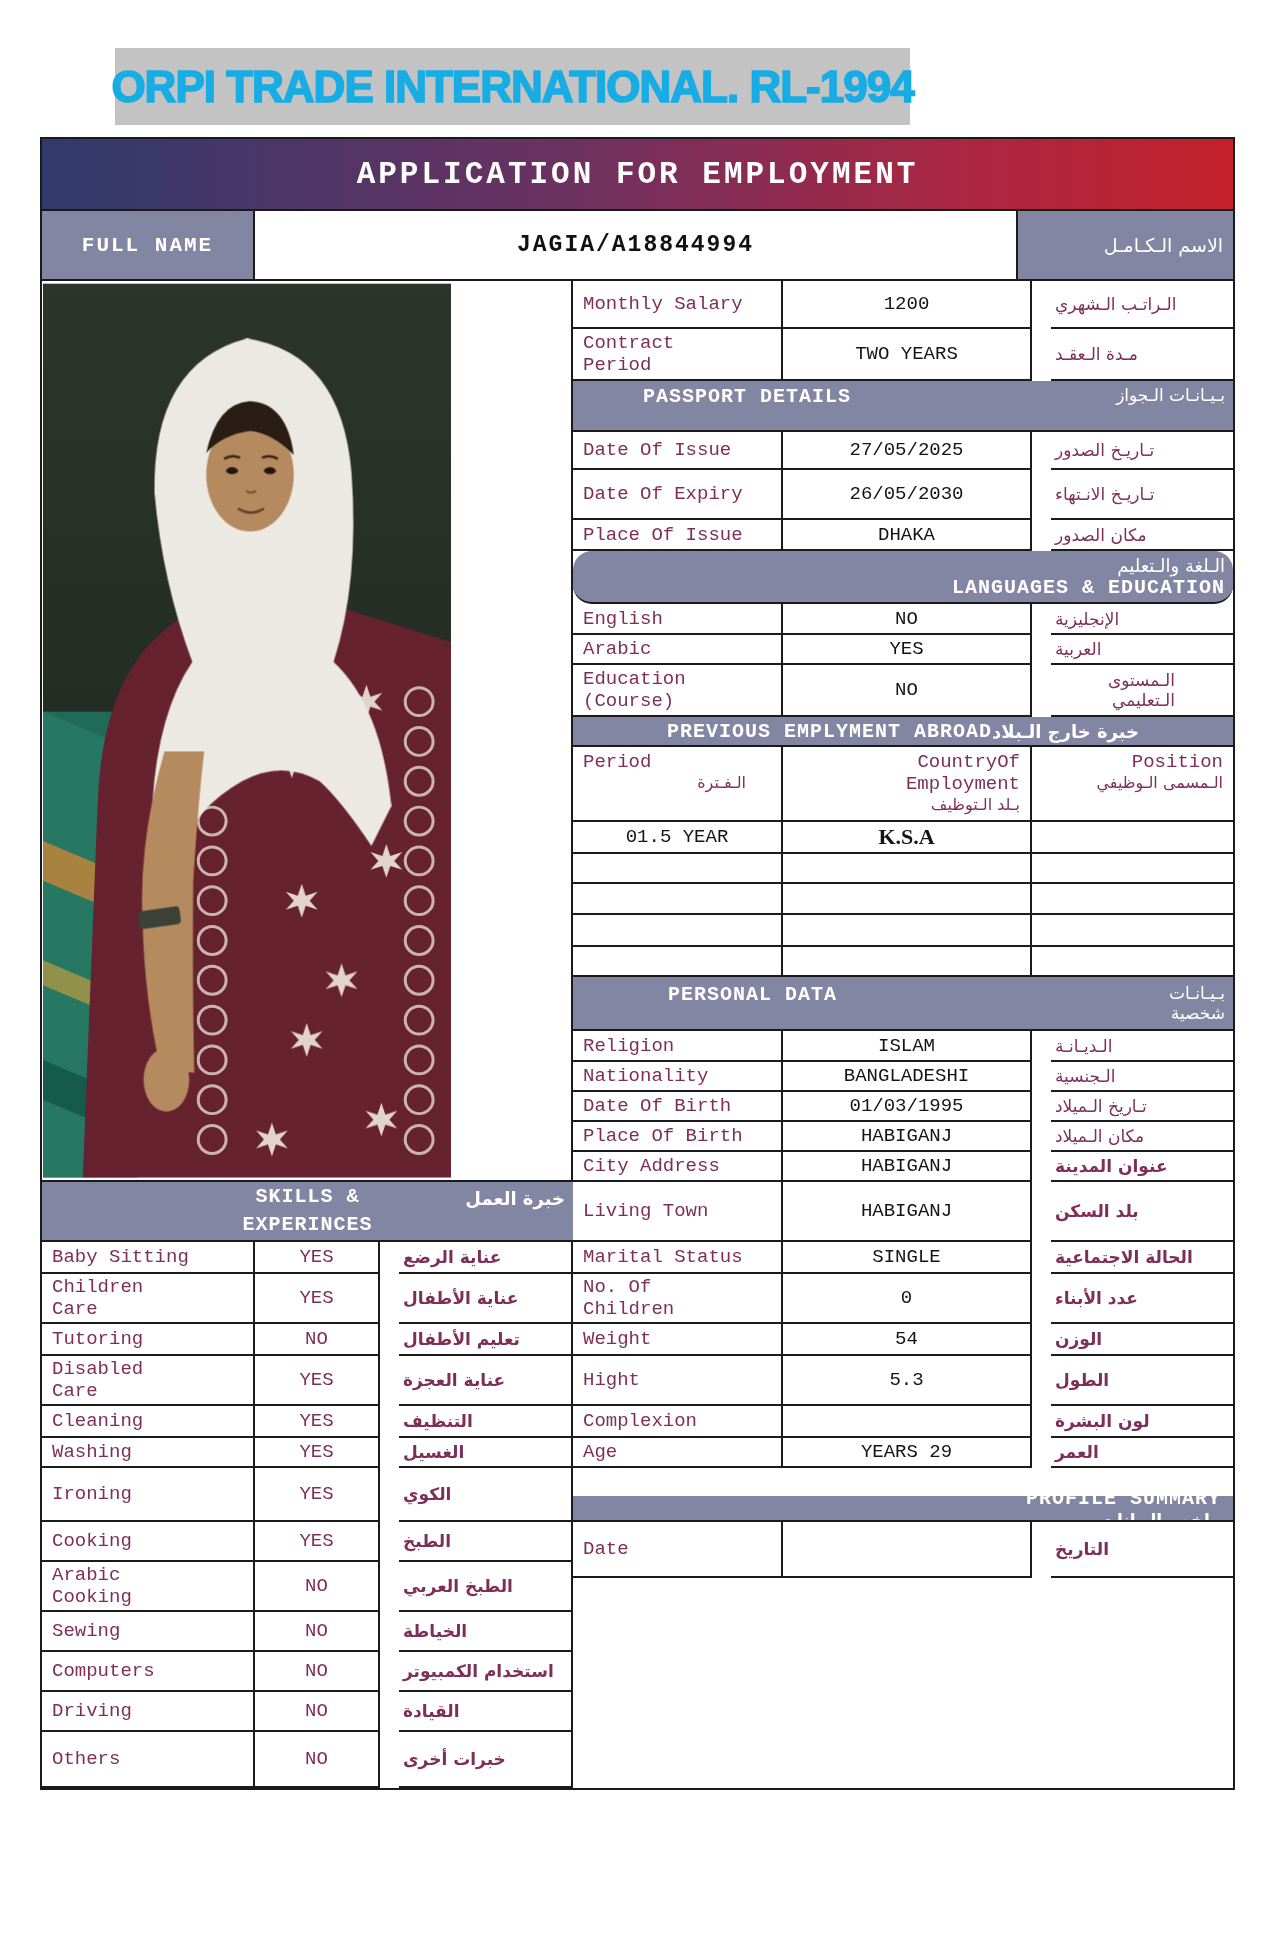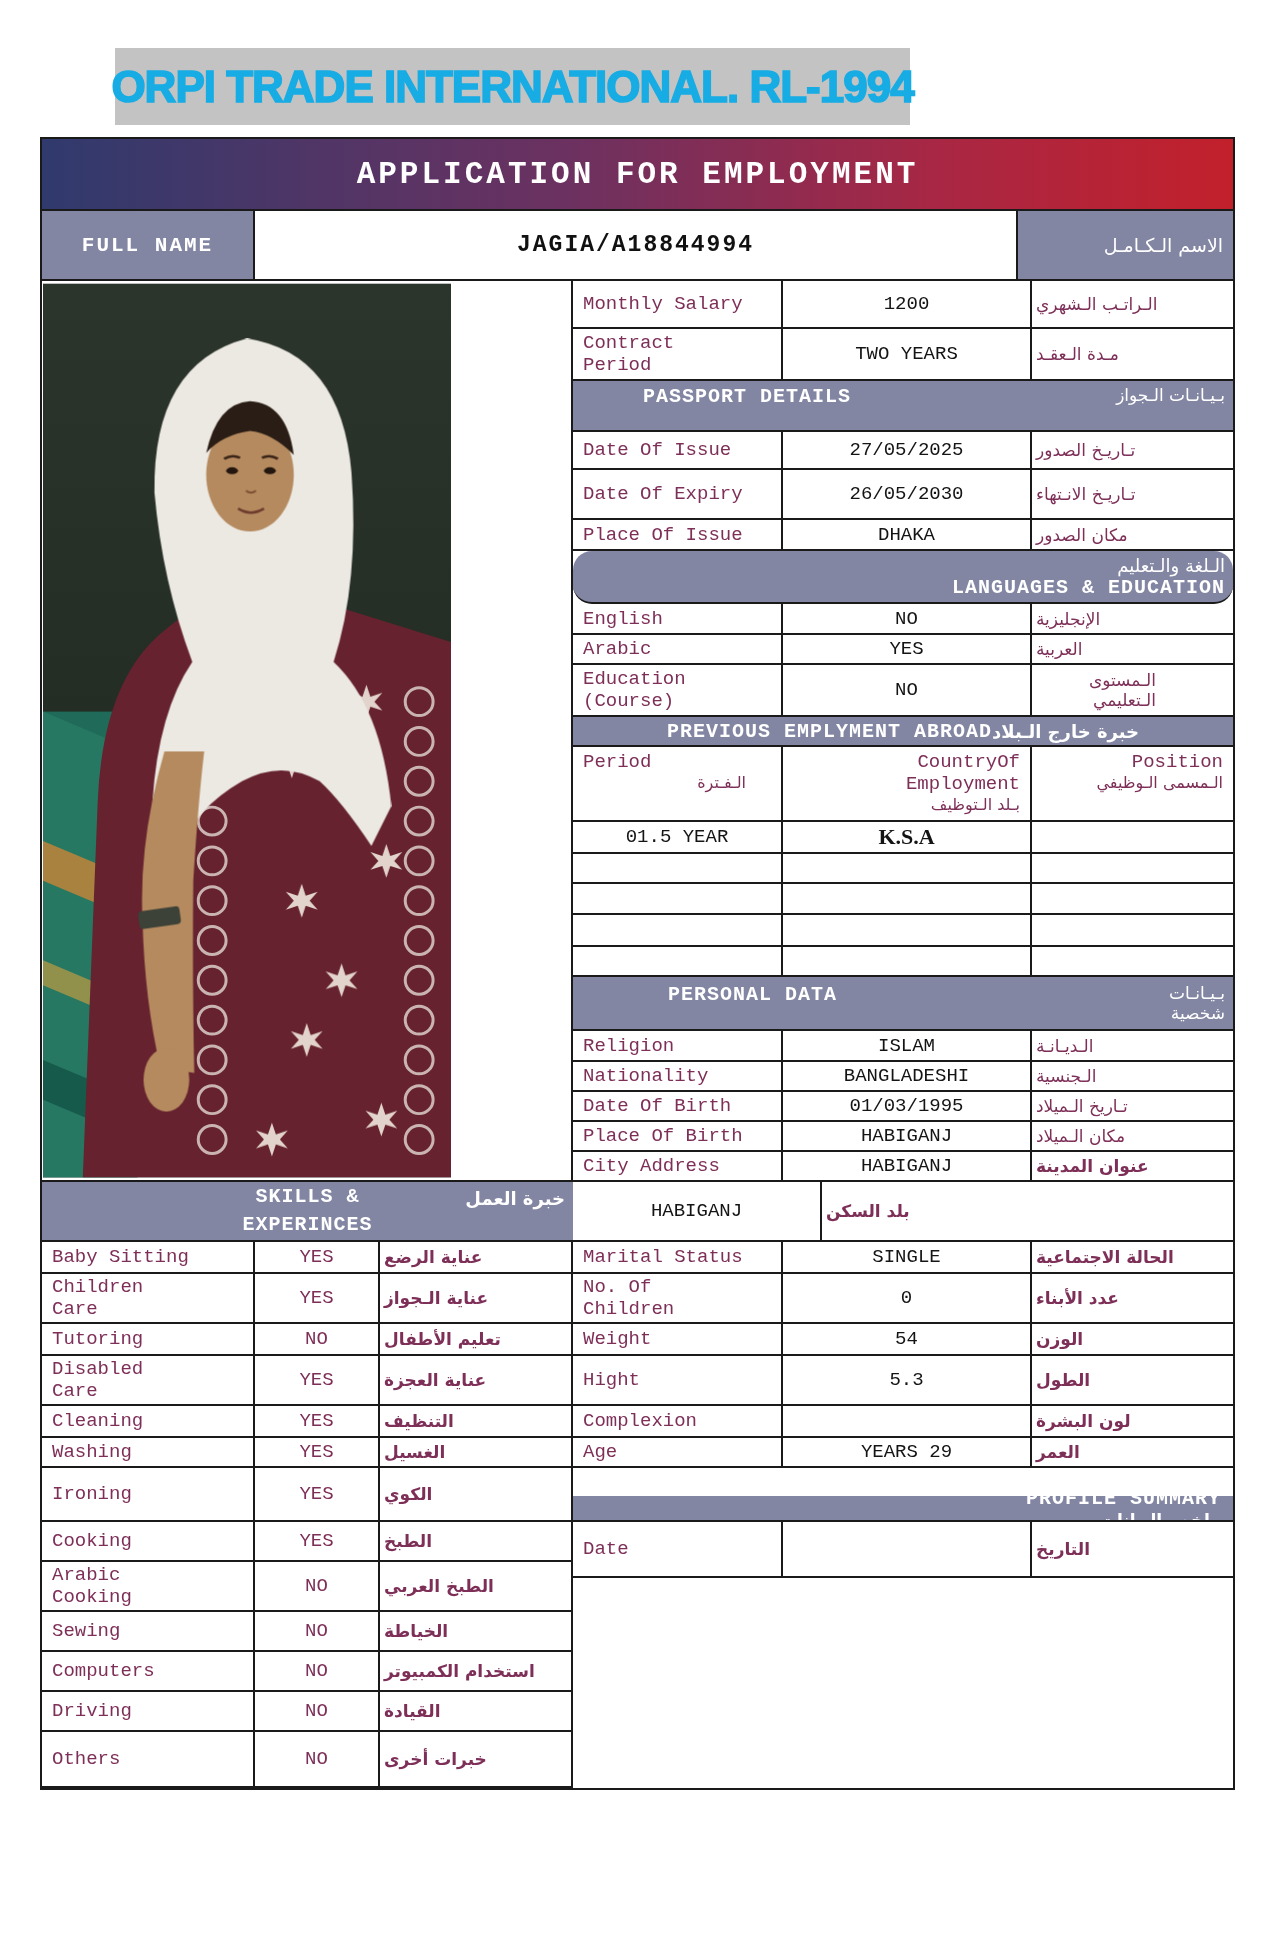--- a/index.html
+++ b/index.html
@@ -21,21 +21,21 @@
   
   .row{display:flex;box-sizing:border-box;}
   .cell{box-sizing:border-box;border-right:2px solid #1a1a1a;border-bottom:2px solid #1a1a1a;
         display:flex;align-items:center;overflow:hidden;}
   .cell:last-child{border-right:none;}
   .gray{background:var(--bar,#8286a3);}
   .lbl{justify-content:flex-start;padding:2px 4px 2px 10px;color:var(--maroon,#7e2f58);font-size:19px;}
   .lbl span{white-space:pre-line;}
   .val{justify-content:center;padding:2px 4px;color:var(--val,#141414);font-size:19px;text-align:center;}
   .ar{justify-content:flex-end;padding:2px 8px 2px 4px;color:var(--maroon,#7e2f58);
-      font-family:"DejaVu Sans",sans-serif;font-size:17px;text-align:right;direction:rtl;}
+      font-family:"DejaVu Sans",sans-serif;font-size:17px;text-align:right;direction:rtl;margin-left:19px;}
   .nk .ar{font-weight:bold;}
   .maroon-val .val{color:var(--maroon,#7e2f58);}
   
   .n1{width:213px;} .n2{flex:1;} .n3{width:215px;}
   .c1{width:210px;} .c2{width:249px;} .c3{flex:1;}
   .s1{width:213px;} .s2{width:125px;} .s3{flex:1;}
   
   .r30{height:30px;} .r31{height:31px;} .r32{height:32px;} .r38{height:38px;}
   .r40{height:40px;} .r48{height:48px;} .r50{height:50px;} .r51{height:51px;}
   .r52{height:52px;} .r53{height:53px;} .r54{height:54px;} .r56{height:56px;}
@@ -462,21 +462,21 @@
         </div>
         <div class="row r50 nk maroon-val">
           <div class="cell s1 lbl">
               <span>Children
 Care</span>
             </div>
           <div class="cell s2 val">
               <span>YES</span>
             </div>
           <div class="cell s3 ar">
-              <span>عناية الـجواز</span>
+              <span>عناية الأطفال</span>
             </div>
         </div>
         <div class="row r32 nk maroon-val">
           <div class="cell s1 lbl">
               <span>Tutoring</span>
             </div>
           <div class="cell s2 val">
               <span>NO</span>
             </div>
           <div class="cell s3 ar">
@@ -592,20 +592,23 @@
               <span>NO</span>
             </div>
           <div class="cell s3 ar">
               <span>خبرات أخرى</span>
             </div>
         </div>
       </div>
 
       <div class="low-right">
         <div class="row r60 nk">
+          <div class="cell c1 lbl">
+              <span>Living Town</span>
+            </div>
           <div class="cell c2 val">
               <span>HABIGANJ</span>
             </div>
           <div class="cell c3 ar">
               <span>بلد السكن</span>
             </div>
         </div>
         <div class="row r32 nk">
           <div class="cell c1 lbl">
               <span>Marital Status</span>

